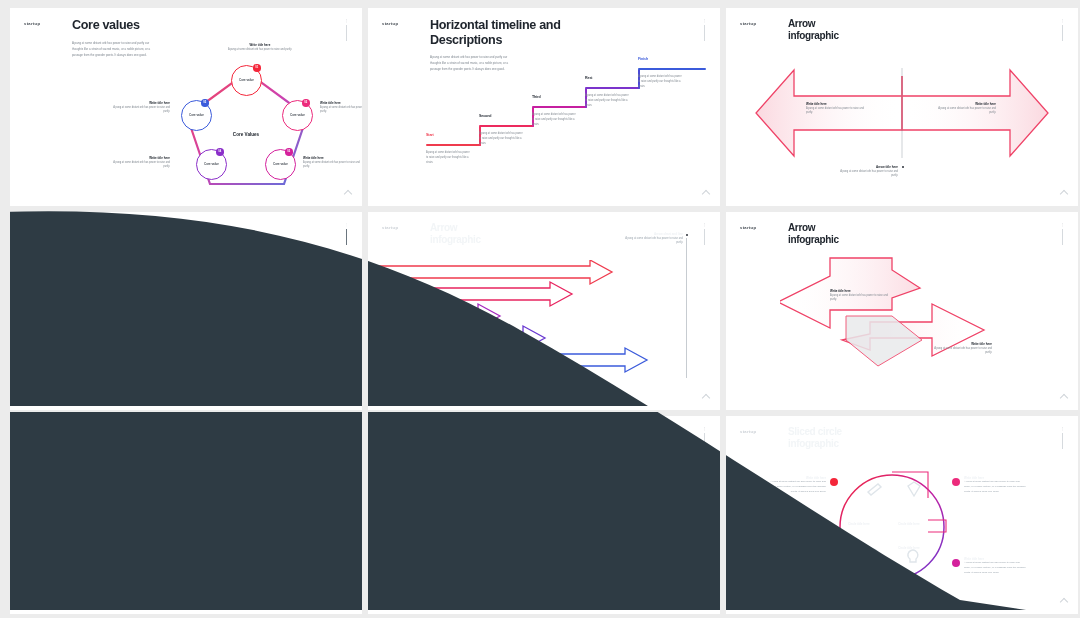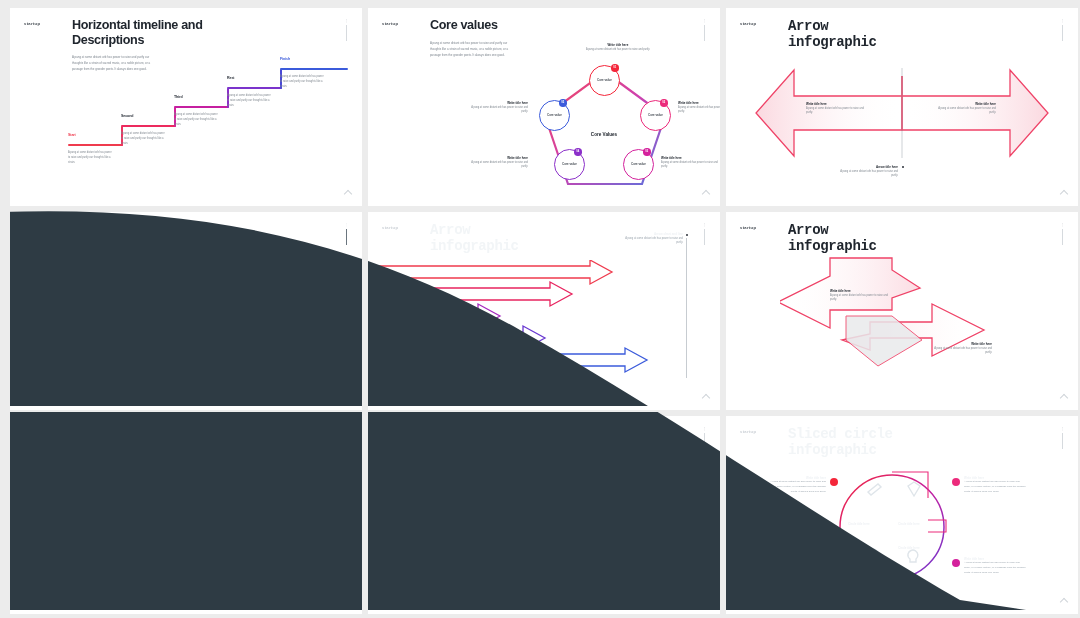--- a/index.html
+++ b/index.html
@@ -30,21 +30,21 @@
     position:absolute; left:14px; top:13px;
     font-size:4.1px; font-weight:700; letter-spacing:.35px;
     color:#3a4149;
   }
   .slide.dark-src .logo { color:#c9ced4; }
   .stitle {
     position:absolute; left:62px; top:10px;
     font-size:12.6px; font-weight:700; line-height:1.16;
     color:#20262e; letter-spacing:-.35px;
   }
-  .stitle.small { font-size:14px;font-family:Liberation Mono, monospace; }
+  .stitle.small { font-size:10px; }
   .sbody {
     position:absolute; left:62px;
     font-size:2.9px; line-height:2.0; color:#7d858e;
     width:86px;
   }
   .corner-mark {
     position:absolute; right:12px; top:12px;
     width:7px; text-align:center;
   }
   .corner-mark .dot {
@@ -143,20 +143,90 @@
 
   
   #dark-overlay {
     position:absolute; inset:0; pointer-events:none; z-index:5;
   }
 </style>
 </head>
 <body>
 
 <div id="grid">
+
+  <div class="slide">
+    <div class="logo">startup</div>
+    <div class="stitle">Core values</div>
+    <div class="sbody" style="top:33px;">A pang at some distant orb has power to raise and purify our thoughts like a strain of sacred music, or a noble picture, or a passage from the grander poets. It always does one good.</div>
+    <div class="corner-mark">
+      <span class="dot">⋮</span>
+      <span class="bar"></span>
+    </div>
+    <div class="corner-arrow"></div>
+
+    <svg class="cv-wrap" viewBox="0 0 170 150">
+      <defs>
+        <linearGradient id="pg1" x1="0" y1="0" x2="1" y2="1">
+          <stop offset="0" stop-color="#f4263a"></stop>
+            <stop offset=".5" stop-color="#c51fa0"></stop>
+            <stop offset="1" stop-color="#3b5bdb"></stop>
+        </linearGradient>
+      </defs>
+      <polygon points="85,28 145,72 122,140 48,140 25,72" fill="none" stroke="url(#pg1)" stroke-width="2.2" opacity=".85"></polygon>
+    </svg>
+
+    <div class="cv-node" style="left:221px;  top:57px;  border:.8px solid #f4263a;">
+        <span>Core value</span>
+      </div>
+    <div class="cv-badge" style="left:243px; top:56px; background:#f4263a;">01</div>
+
+    <div class="cv-node" style="left:272px; top:92px;  border:.8px solid #ec2a7b;">
+        <span>Core value</span>
+      </div>
+    <div class="cv-badge" style="left:292px; top:91px; background:#ec2a7b;">02</div>
+
+    <div class="cv-node" style="left:255px; top:141px; border:.8px solid #d4219c;">
+        <span>Core value</span>
+      </div>
+    <div class="cv-badge" style="left:275px; top:140px; background:#d4219c;">03</div>
+
+    <div class="cv-node" style="left:186px; top:141px; border:.8px solid #8b2fc9;">
+        <span>Core value</span>
+      </div>
+    <div class="cv-badge" style="left:206px; top:140px; background:#8b2fc9;">04</div>
+
+    <div class="cv-node" style="left:171px; top:92px;  border:.8px solid #3b5bdb;">
+        <span>Core value</span>
+      </div>
+    <div class="cv-badge" style="left:191px; top:91px; background:#3b5bdb;">05</div>
+
+    <div class="cv-center" style="left:236px; top:126px;">Core Values</div>
+
+    <div class="cv-cap" style="left:215px; top:35px; text-align:center; width:70px;">
+      <div class="tt">Write title here</div>
+      <div class="tb">A pang at some distant orb has power to raise and purify.</div>
+    </div>
+    <div class="cv-cap" style="left:310px; top:93px;">
+      <div class="tt">Write title here</div>
+      <div class="tb">A pang at some distant orb has power to raise and purify.</div>
+    </div>
+    <div class="cv-cap" style="left:293px; top:148px;">
+      <div class="tt">Write title here</div>
+      <div class="tb">A pang at some distant orb has power to raise and purify.</div>
+    </div>
+    <div class="cv-cap" style="left:100px; top:148px; text-align:right;">
+      <div class="tt">Write title here</div>
+      <div class="tb">A pang at some distant orb has power to raise and purify.</div>
+    </div>
+    <div class="cv-cap" style="left:100px; top:93px; text-align:right;">
+      <div class="tt">Write title here</div>
+      <div class="tb">A pang at some distant orb has power to raise and purify.</div>
+    </div>
+  </div>
 
   <div class="slide">
     <div class="logo">startup</div>
     <div class="stitle">
       <div>Horizontal timeline and</div>
       <div>Descriptions</div>
     </div>
     <div class="sbody" style="top:47px;">A pang at some distant orb has power to raise and purify our thoughts like a strain of sacred music, or a noble picture, or a passage from the grander poets. It always does one good.</div>
     <div class="corner-mark">
       <span class="dot">⋮</span>
@@ -200,90 +270,20 @@
     </div>
     <div class="tl-step" style="left:217px; top:86px; width:48px;">
       <div class="txt">A pang at some distant orb has power to raise and purify our thoughts like a strain.</div>
     </div>
 
     <div class="tl-step" style="left:270px; top:49px;">
       <div class="lbl" style="color:#3b5bdb;">Finish</div>
     </div>
     <div class="tl-step" style="left:270px; top:67px; width:48px;">
       <div class="txt">A pang at some distant orb has power to raise and purify our thoughts like a strain.</div>
-    </div>
-  </div>
-
-  <div class="slide">
-    <div class="logo">startup</div>
-    <div class="stitle">Core values</div>
-    <div class="sbody" style="top:33px;">A pang at some distant orb has power to raise and purify our thoughts like a strain of sacred music, or a noble picture, or a passage from the grander poets. It always does one good.</div>
-    <div class="corner-mark">
-      <span class="dot">⋮</span>
-      <span class="bar"></span>
-    </div>
-    <div class="corner-arrow"></div>
-
-    <svg class="cv-wrap" viewBox="0 0 170 150">
-      <defs>
-        <linearGradient id="pg1" x1="0" y1="0" x2="1" y2="1">
-          <stop offset="0" stop-color="#f4263a"></stop>
-            <stop offset=".5" stop-color="#c51fa0"></stop>
-            <stop offset="1" stop-color="#3b5bdb"></stop>
-        </linearGradient>
-      </defs>
-      <polygon points="85,28 145,72 122,140 48,140 25,72" fill="none" stroke="url(#pg1)" stroke-width="2.2" opacity=".85"></polygon>
-    </svg>
-
-    <div class="cv-node" style="left:221px;  top:57px;  border:.8px solid #f4263a;">
-        <span>Core value</span>
-      </div>
-    <div class="cv-badge" style="left:243px; top:56px; background:#f4263a;">01</div>
-
-    <div class="cv-node" style="left:272px; top:92px;  border:.8px solid #ec2a7b;">
-        <span>Core value</span>
-      </div>
-    <div class="cv-badge" style="left:292px; top:91px; background:#ec2a7b;">02</div>
-
-    <div class="cv-node" style="left:255px; top:141px; border:.8px solid #d4219c;">
-        <span>Core value</span>
-      </div>
-    <div class="cv-badge" style="left:275px; top:140px; background:#d4219c;">03</div>
-
-    <div class="cv-node" style="left:186px; top:141px; border:.8px solid #8b2fc9;">
-        <span>Core value</span>
-      </div>
-    <div class="cv-badge" style="left:206px; top:140px; background:#8b2fc9;">04</div>
-
-    <div class="cv-node" style="left:171px; top:92px;  border:.8px solid #3b5bdb;">
-        <span>Core value</span>
-      </div>
-    <div class="cv-badge" style="left:191px; top:91px; background:#3b5bdb;">05</div>
-
-    <div class="cv-center" style="left:236px; top:126px;">Core Values</div>
-
-    <div class="cv-cap" style="left:215px; top:35px; text-align:center; width:70px;">
-      <div class="tt">Write title here</div>
-      <div class="tb">A pang at some distant orb has power to raise and purify.</div>
-    </div>
-    <div class="cv-cap" style="left:310px; top:93px;">
-      <div class="tt">Write title here</div>
-      <div class="tb">A pang at some distant orb has power to raise and purify.</div>
-    </div>
-    <div class="cv-cap" style="left:293px; top:148px;">
-      <div class="tt">Write title here</div>
-      <div class="tb">A pang at some distant orb has power to raise and purify.</div>
-    </div>
-    <div class="cv-cap" style="left:100px; top:148px; text-align:right;">
-      <div class="tt">Write title here</div>
-      <div class="tb">A pang at some distant orb has power to raise and purify.</div>
-    </div>
-    <div class="cv-cap" style="left:100px; top:93px; text-align:right;">
-      <div class="tt">Write title here</div>
-      <div class="tb">A pang at some distant orb has power to raise and purify.</div>
     </div>
   </div>
 
   <div class="slide">
     <div class="logo">startup</div>
     <div class="stitle small">
       <div>Arrow</div>
       <div>infographic</div>
     </div>
     <div class="corner-mark">

